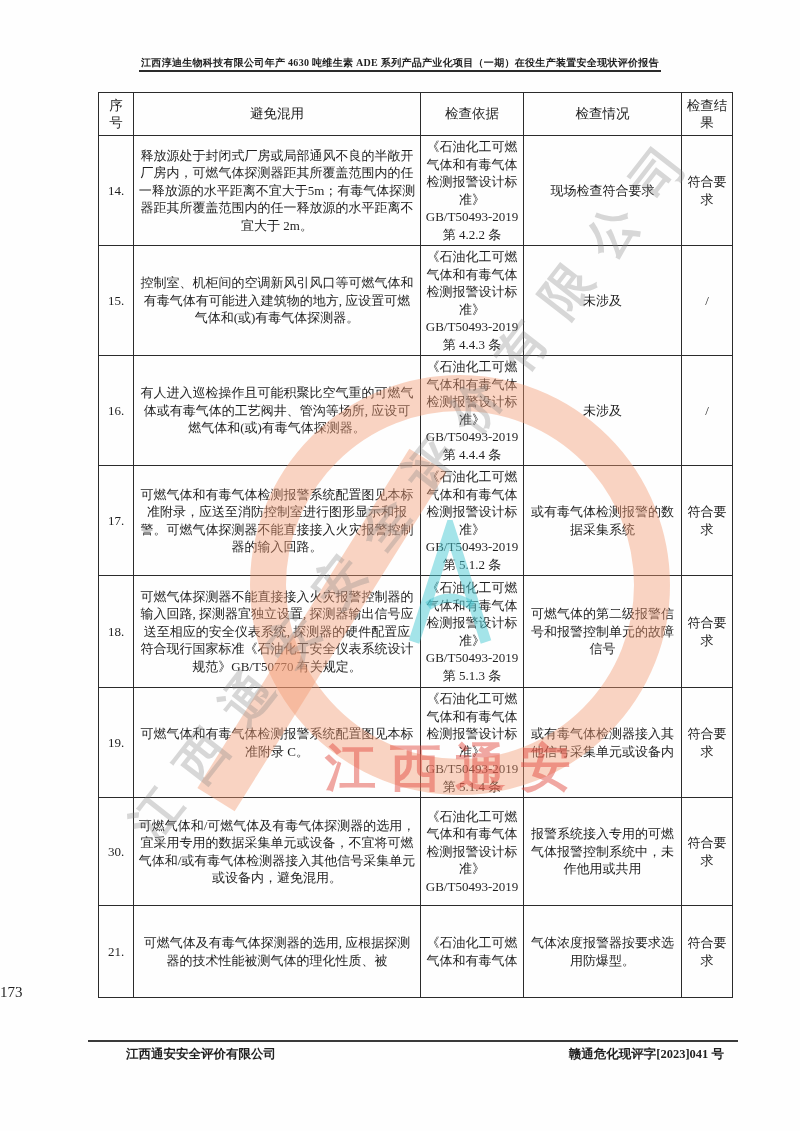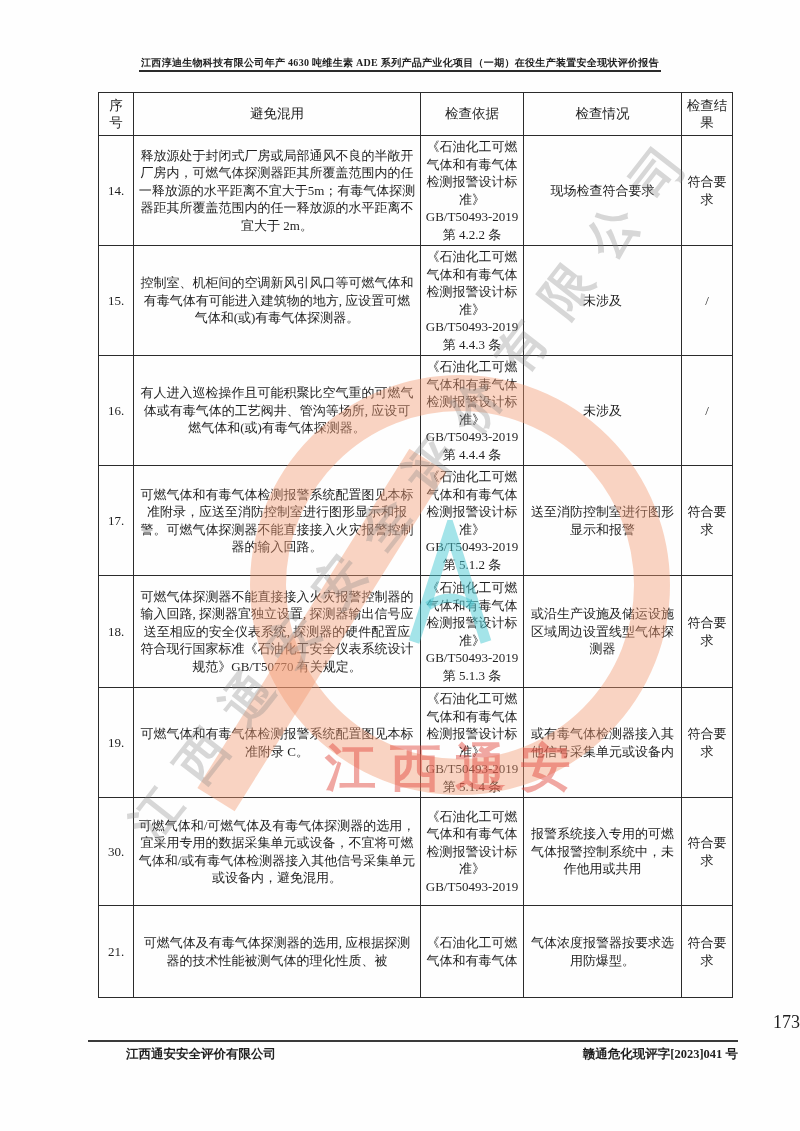--- a/index.html
+++ b/index.html
@@ -86,35 +86,35 @@
   .wm-red{
     left:455px;top:768px;
     transform:translate(-50%,-50%);
     font-size:51px;font-weight:bold;
     letter-spacing:14px;white-space:nowrap;
     color:rgba(226,74,62,.48);
     font-family:"Liberation Sans","DejaVu Sans",sans-serif;
   }
   
   .page-number{
-    position:absolute;top:1012px;left:0;width:100%;
-    text-align:right;font-size:18px;
+    position:absolute;top:984px;left:0;width:100%;
+    text-align:left;font-size:15px;
   }
   .footer-rule{
     position:absolute;top:1040px;left:88px;width:650px;
     border-top:2px solid #3a3a3a;
   }
   .footer-row{
     position:absolute;top:1046px;left:88px;width:650px;
     display:flex;justify-content:space-between;
     font-size:12.5px;font-weight:bold;
     padding:0;box-sizing:border-box;
   }
   .footer-row .fl{margin-left:38px;}
-  .footer-row .fr{}
+  .footer-row .fr{margin-right:14px;}
 </style>
 </head>
 <body>
 
 <div class="page">
 
   <div class="doc-header-wrap">
     <span class="doc-header">江西淳迪生物科技有限公司年产 4630 吨维生素 ADE 系列产品产业化项目（一期）在役生产装置安全现状评价报告</span>
   </div>
 
@@ -174,33 +174,33 @@
       </tr>
       <tr>
         <td class="cell-no">17.</td>
         <td class="cell-content">可燃气体和有毒气体检测报警系统配置图见本标准附录，应送至消防控制室进行图形显示和报警。可燃气体探测器不能直接接入火灾报警控制器的输入回路。</td>
         <td class="cell-basis">《石油化工可燃
 气体和有毒气体
 检测报警设计标
 准》
 GB/T50493-2019
 第 5.1.2 条</td>
-        <td class="cell-situation">送至消防控制室进行图形显示和报警</td>
+        <td class="cell-situation">或有毒气体检测报警的数据采集系统</td>
         <td class="cell-result">符合要求</td>
       </tr>
       <tr>
         <td class="cell-no">18.</td>
         <td class="cell-content">可燃气体探测器不能直接接入火灾报警控制器的输入回路, 探测器宜独立设置, 探测器输出信号应送至相应的安全仪表系统, 探测器的硬件配置应符合现行国家标准《石油化工安全仪表系统设计规范》GB/T50770 有关规定。</td>
         <td class="cell-basis">《石油化工可燃
 气体和有毒气体
 检测报警设计标
 准》
 GB/T50493-2019
 第 5.1.3 条</td>
-        <td class="cell-situation">或沿生产设施及储运设施区域周边设置线型气体探测器</td>
+        <td class="cell-situation">可燃气体的第二级报警信号和报警控制单元的故障信号</td>
         <td class="cell-result">符合要求</td>
       </tr>
       <tr>
         <td class="cell-no">19.</td>
         <td class="cell-content">可燃气体和有毒气体检测报警系统配置图见本标准附录 C。</td>
         <td class="cell-basis">《石油化工可燃
 气体和有毒气体
 检测报警设计标
 准》
 GB/T50493-2019

